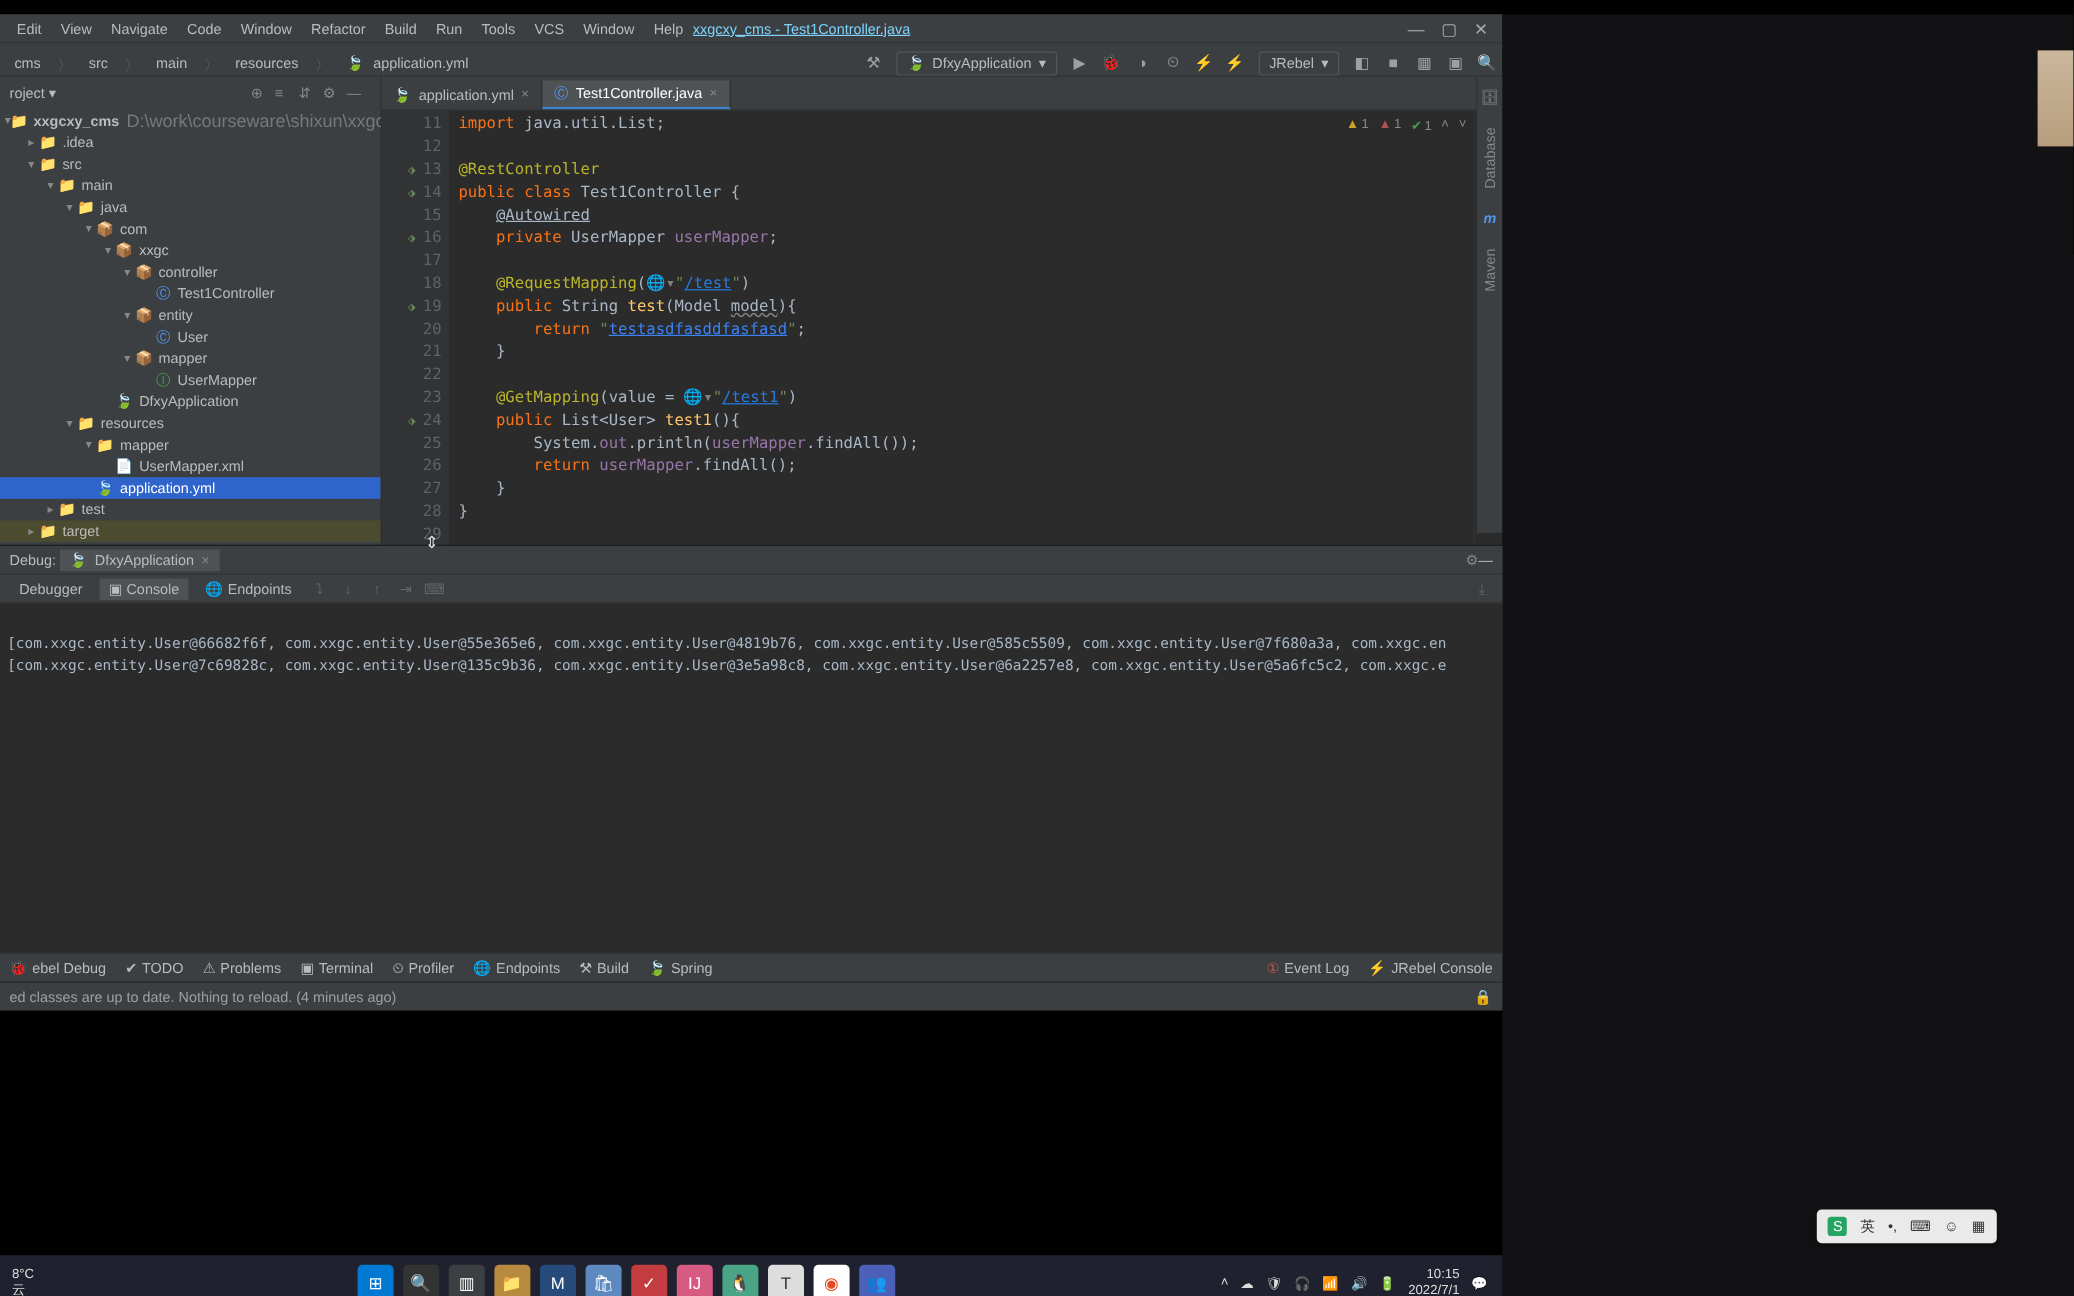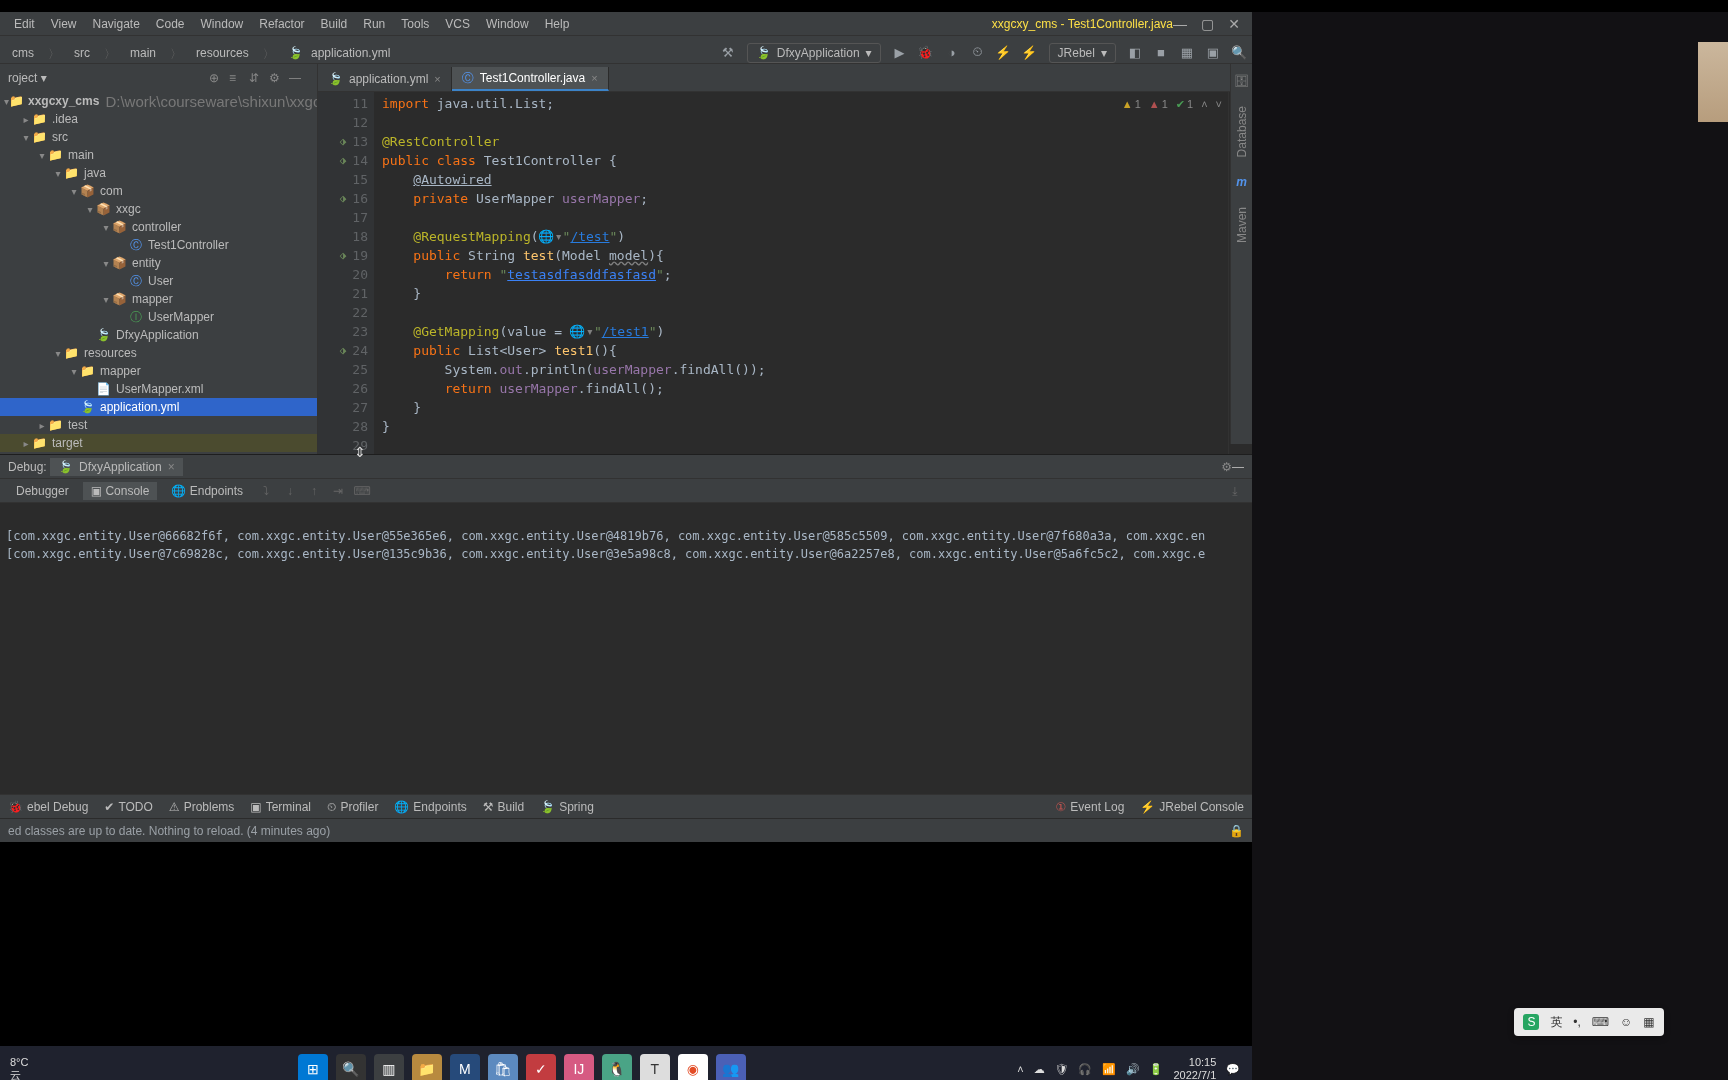--- a/index.html
+++ b/index.html
@@ -9,21 +9,21 @@
   
   .ide {
     position: absolute; left: 0; top: 0; width: 1252px; height: 830px;
     background: #2b2b2b; color: #bbb; font-size: 12px;
   }
   .menubar {
     height: 24px; background: #3c3f41; display: flex; align-items: center;
     padding: 0 6px; border-bottom: 1px solid #323232;
   }
   .menubar .mi { color: #bbb; padding: 0 8px; cursor: default; }
-  .menubar .title { flex: 1; text-align: right; color: #fde047; font-size: 12px; }
+  .menubar .title { flex: 1; text-align: left; color: #7dd3fc; font-size: 12px; text-decoration: underline; }
   .winbtns { display: flex; gap: 14px; padding-right: 6px; }
   .winbtns span { color: #aaa; font-size: 14px; }
 
   .toolbar {
     height: 28px; background: #3c3f41; display: flex; align-items: flex-end;
     border-bottom: 1px solid #323232;
   }
   .breadcrumbs { display: flex; gap: 6px; padding: 0 8px; color: #bbb; }
   .breadcrumbs span { padding: 0 4px; }
   .breadcrumbs .sep { color: #666; }

